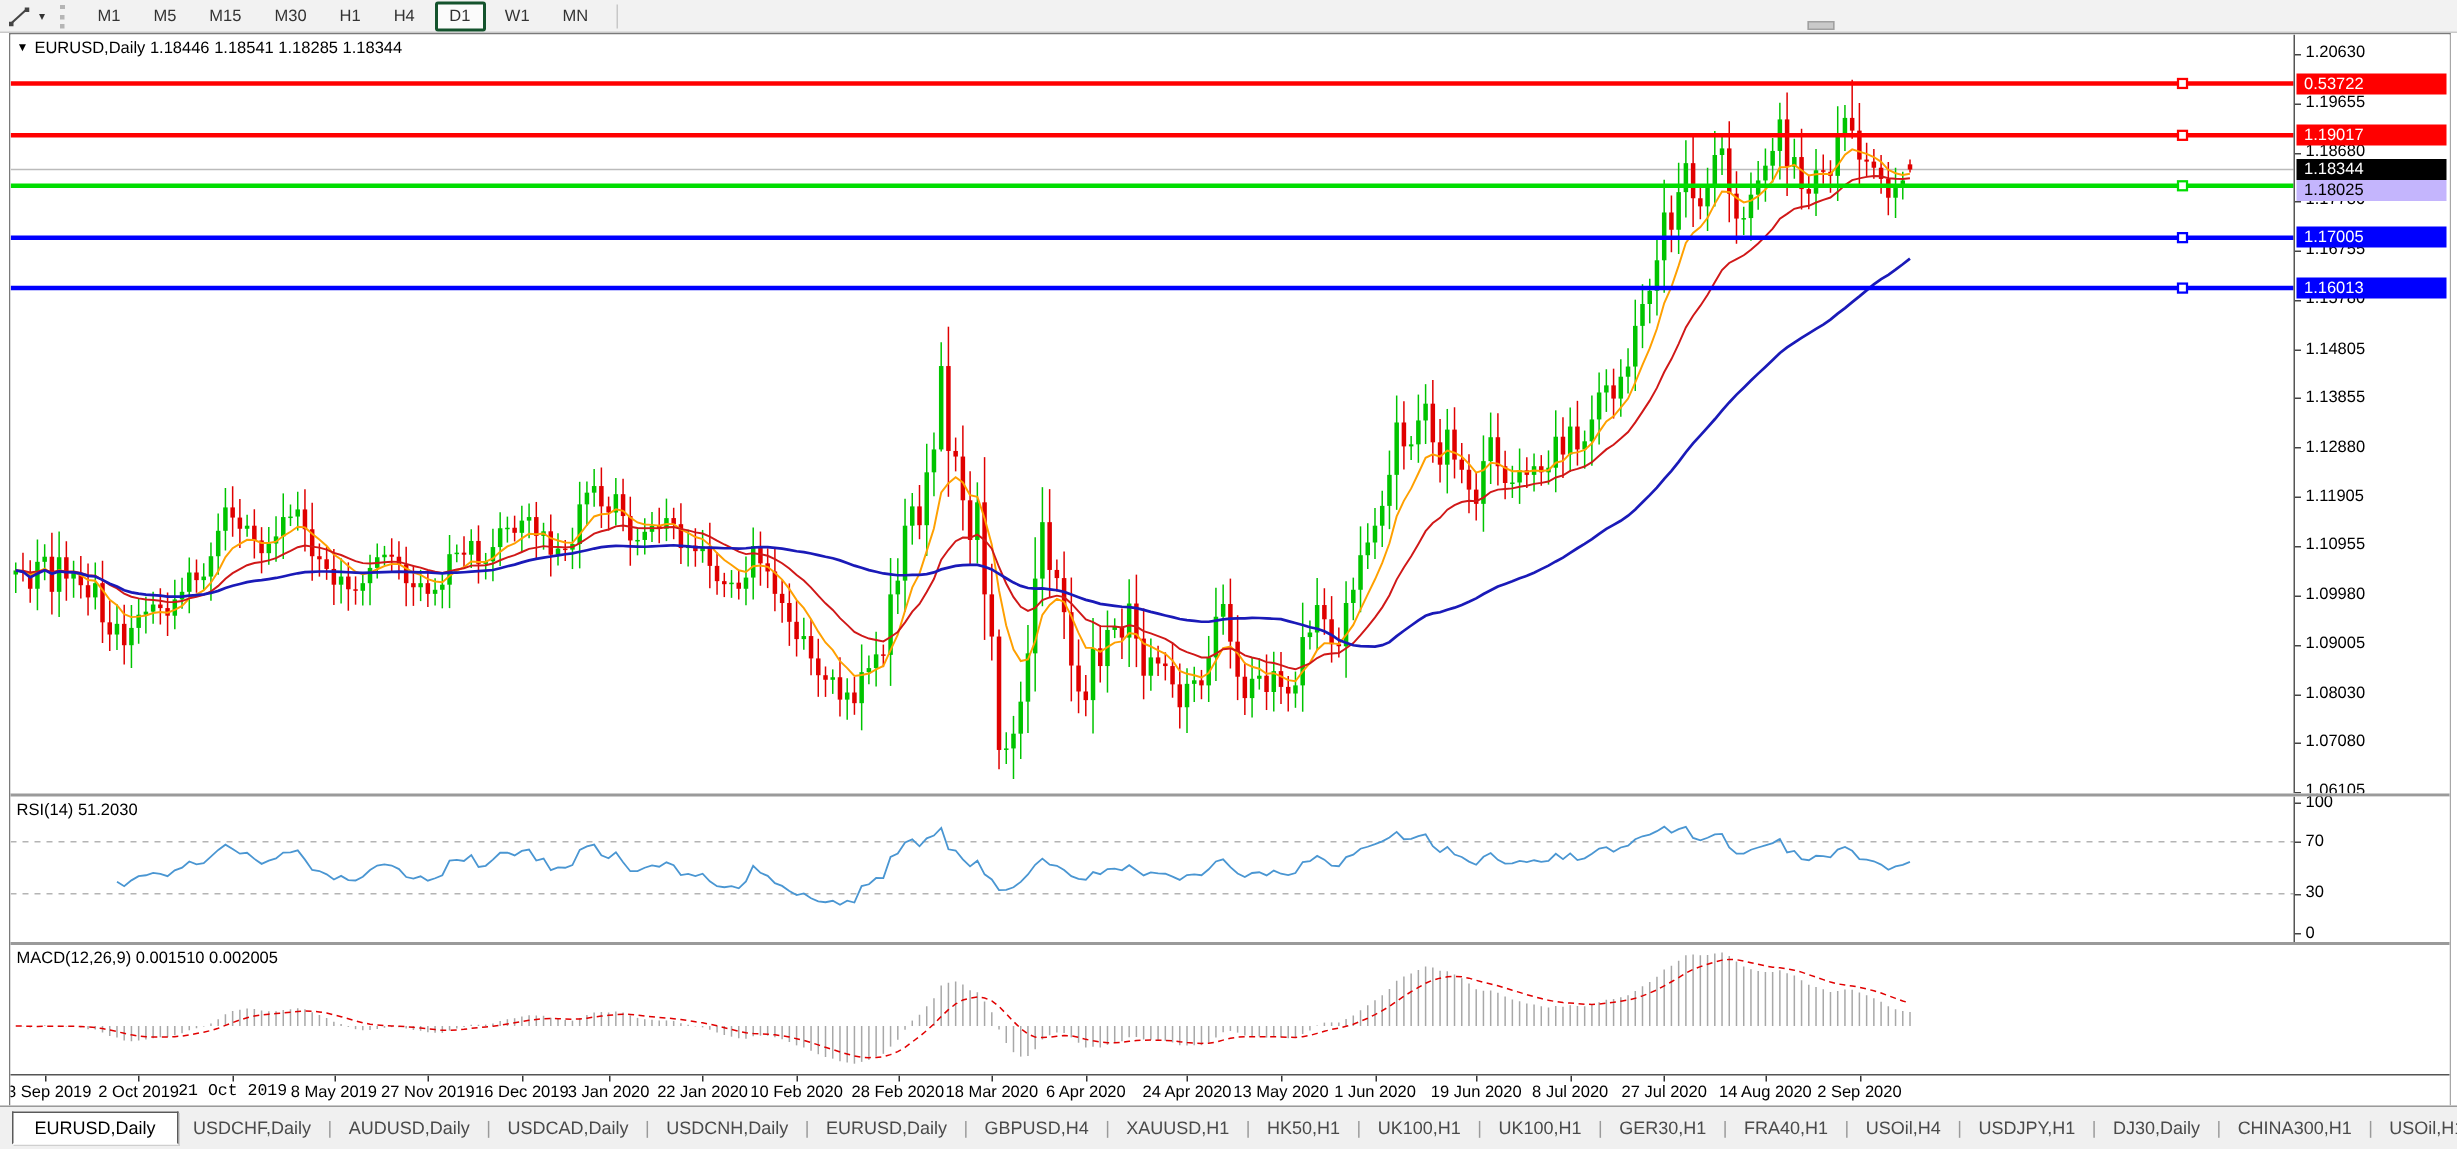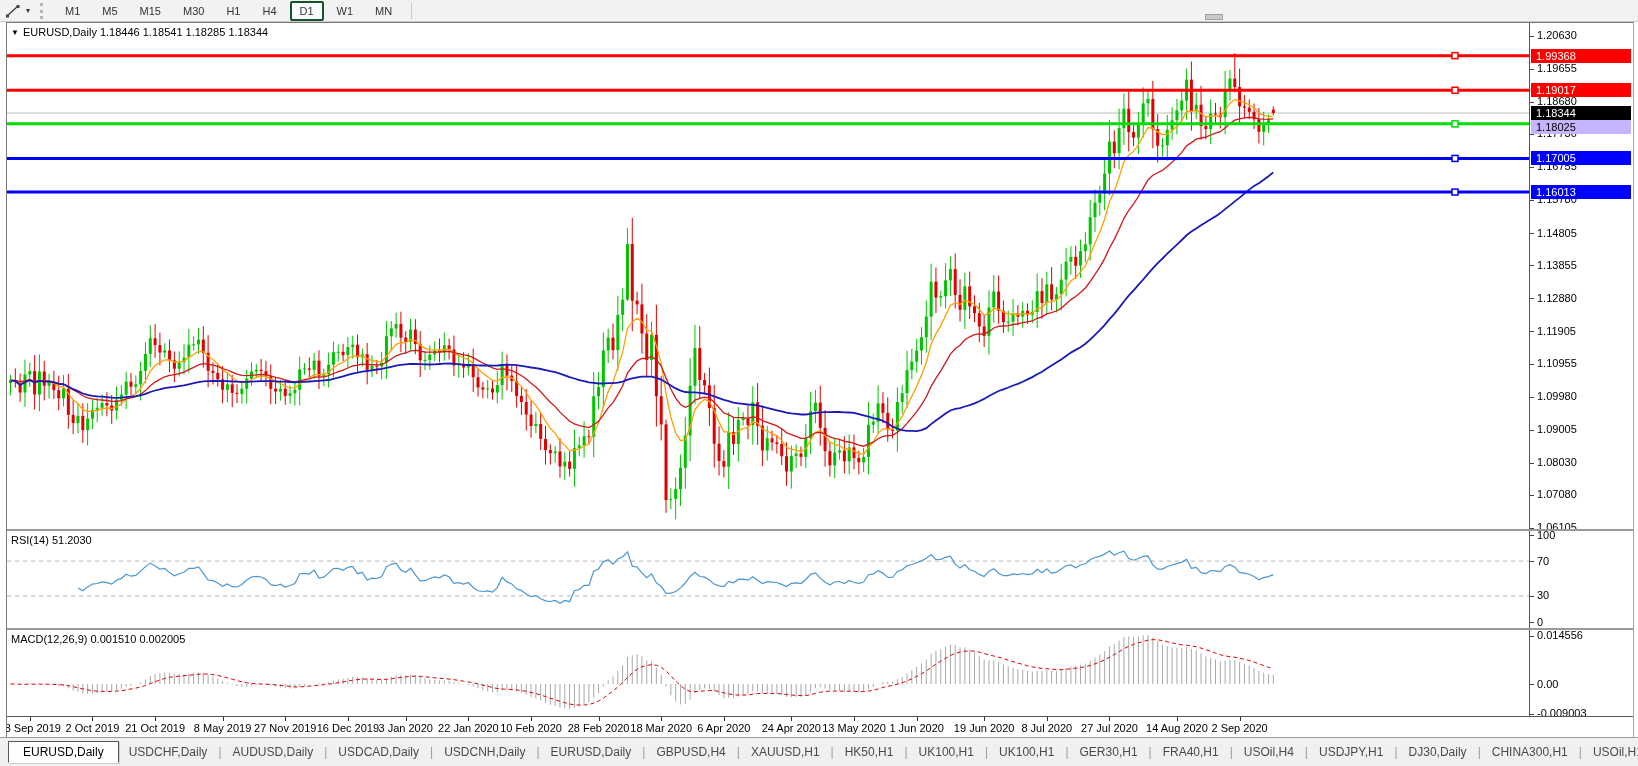--- a/index.html
+++ b/index.html
@@ -641,21 +641,21 @@
           <div class="axis-tick" style="top: 373.578px;"></div>
           <div class="axis-label" style="top: 367.078px;">1.09980</div>
           <div class="axis-tick" style="top: 406.63px;"></div>
           <div class="axis-label" style="top: 400.13px;">1.09005</div>
           <div class="axis-tick" style="top: 439.683px;"></div>
           <div class="axis-label" style="top: 433.183px;">1.08030</div>
           <div class="axis-tick" style="top: 471.888px;"></div>
           <div class="axis-label" style="top: 465.388px;">1.07080</div>
           <div class="axis-tick" style="top: 504.94px;"></div>
           <div class="axis-label" style="top: 498.44px;">1.06105</div>
-          <div class="badge" style="top: 25.6457px; background: rgb(255, 0, 0); color: rgb(255, 255, 255);">1.99368</div>
+          <div class="badge" style="top: 25.6457px; background: rgb(255, 0, 0); color: rgb(255, 255, 255);">0.53722</div>
           <div class="badge" style="top: 60.2237px; background: rgb(255, 0, 0); color: rgb(255, 255, 255);">1.19017</div>
           <div class="badge" style="top: 97.0384px; background: #c4b5fd; color: rgb(0, 0, 0);">1.18025</div>
           <div class="badge" style="top: 128.43px; background: rgb(0, 0, 255); color: rgb(255, 255, 255);">1.17005</div>
           <div class="badge" style="top: 162.059px; background: rgb(0, 0, 255); color: rgb(255, 255, 255);">1.16013</div>
           <div class="badge" style="top: 83.0384px; background: rgb(0, 0, 0); color: rgb(255, 255, 255);">1.18344</div>
         </div>
     </div>
 
     <div class="panel" id="rsi-panel">
       <div class="pane-label">RSI(14) 51.2030</div>
@@ -937,37 +937,29 @@
           <line x1="1232.6000000000001" y1="54" x2="1232.6000000000001" y2="31.736750274048248" stroke="#a8a8a8" stroke-width="1"></line>
           <line x1="1237.42" y1="54" x2="1237.42" y2="33.56888788916796" stroke="#a8a8a8" stroke-width="1"></line>
           <line x1="1242.24" y1="54" x2="1242.24" y2="35.553053964955225" stroke="#a8a8a8" stroke-width="1"></line>
           <line x1="1247.0600000000002" y1="54" x2="1247.0600000000002" y2="37.89696694211113" stroke="#a8a8a8" stroke-width="1"></line>
           <line x1="1251.88" y1="54" x2="1251.88" y2="40.8908934405426" stroke="#a8a8a8" stroke-width="1"></line>
           <line x1="1256.7" y1="54" x2="1256.7" y2="42.75415900551782" stroke="#a8a8a8" stroke-width="1"></line>
           <line x1="1261.52" y1="54" x2="1261.52" y2="44.07889232274344" stroke="#a8a8a8" stroke-width="1"></line>
           <line x1="1266.3400000000001" y1="54" x2="1266.3400000000001" y2="44.66649942515437" stroke="#a8a8a8" stroke-width="1"></line>
           <polyline points="3.5,54.0 8.3,54.0 13.1,54.2 18.0,54.3 22.8,54.1 27.6,54.2 32.4,54.2 37.2,54.2 42.1,54.2 46.9,54.4 51.7,54.7 56.5,55.0 61.3,55.7 66.2,56.7 71.0,57.7 75.8,58.9 80.6,59.9 85.4,60.7 90.3,61.2 95.1,61.4 99.9,61.4 104.7,61.4 109.5,61.1 114.4,60.7 119.2,59.9 124.0,59.0 128.8,58.1 133.6,57.0 138.5,55.5 143.3,53.6 148.1,51.7 152.9,50.0 157.7,48.5 162.6,47.3 167.4,46.6 172.2,46.1 177.0,45.7 181.8,45.3 186.7,44.8 191.5,44.3 196.3,44.0 201.1,44.1 205.9,44.6 210.8,45.4 215.6,46.6 220.4,47.8 225.2,49.2 230.0,50.6 234.9,51.8 239.7,52.8 244.5,53.4 249.3,53.8 254.1,54.0 259.0,54.1 263.8,54.5 268.6,54.9 273.4,55.4 278.2,55.9 283.1,56.4 287.9,56.9 292.7,56.9 297.5,56.6 302.3,56.2 307.2,55.6 312.0,55.1 316.8,54.7 321.6,54.2 326.4,53.5 331.3,52.7 336.1,51.9 340.9,51.1 345.7,50.2 350.5,49.6 355.4,49.1 360.2,49.0 365.0,49.1 369.8,49.3 374.6,49.5 379.5,49.3 384.3,48.8 389.1,48.0 393.9,47.4 398.7,46.9 403.6,46.4 408.4,46.1 413.2,46.3 418.0,46.7 422.8,47.3 427.7,47.8 432.5,48.3 437.3,48.7 442.1,49.1 446.9,49.7 451.8,50.4 456.6,51.2 461.4,51.9 466.2,52.8 471.0,53.9 475.9,55.1 480.7,56.3 485.5,57.5 490.3,58.5 495.1,59.0 500.0,59.3 504.8,59.5 509.6,59.9 514.4,60.5 519.2,61.3 524.1,62.5 528.9,63.6 533.7,65.0 538.5,66.6 543.3,68.2 548.2,69.7 553.0,71.3 557.8,72.7 562.6,74.0 567.4,74.8 572.3,75.1 577.1,75.0 581.9,74.5 586.7,73.1 591.5,71.1 596.4,68.2 601.2,64.6 606.0,61.0 610.8,57.0 615.6,52.7 620.5,47.6 625.3,43.1 630.1,39.3 634.9,36.7 639.7,35.4 644.6,34.7 649.4,35.3 654.2,37.2 659.0,41.0 663.8,45.9 668.7,51.0 673.5,55.7 678.3,59.3 683.1,61.4 687.9,61.7 692.8,61.4 697.6,60.8 702.4,60.4 707.2,60.6 712.0,61.5 716.9,62.9 721.7,63.9 726.5,64.7 731.3,65.1 736.1,65.1 741.0,64.9 745.8,64.2 750.6,63.6 755.4,63.5 760.2,63.4 765.1,63.5 769.9,63.6 774.7,63.8 779.5,64.5 784.3,65.0 789.2,65.4 794.0,65.6 798.8,65.5 803.6,64.8 808.4,63.4 813.3,62.2 818.1,61.4 822.9,61.2 827.7,61.1 832.5,61.1 837.4,61.2 842.2,61.2 847.0,61.3 851.8,61.5 856.6,61.6 861.5,61.1 866.3,60.3 871.1,58.9 875.9,57.5 880.7,56.3 885.6,55.4 890.4,54.2 895.2,52.8 900.0,50.9 904.8,48.8 909.7,46.4 914.5,43.8 919.3,40.9 924.1,37.5 928.9,34.2 933.8,31.1 938.6,28.3 943.4,25.5 948.2,23.4 953.0,22.1 957.9,21.2 962.7,20.9 967.5,21.2 972.3,22.1 977.1,23.5 982.0,24.9 986.8,26.0 991.6,27.2 996.4,28.6 1001.2,30.2 1006.1,31.6 1010.9,33.1 1015.7,34.4 1020.5,35.7 1025.3,36.9 1030.2,37.7 1035.0,38.4 1039.8,38.7 1044.6,39.1 1049.4,39.5 1054.3,39.6 1059.1,39.3 1063.9,38.7 1068.7,38.2 1073.5,37.5 1078.4,36.7 1083.2,35.5 1088.0,33.9 1092.8,32.0 1097.6,29.9 1102.5,27.2 1107.3,24.5 1112.1,21.7 1116.9,18.7 1121.7,16.3 1126.6,14.4 1131.4,12.8 1136.2,11.4 1141.0,10.1 1145.8,9.6 1150.7,9.8 1155.5,10.7 1160.3,11.8 1165.1,12.9 1169.9,13.9 1174.8,14.8 1179.6,15.2 1184.4,15.9 1189.2,16.8 1194.0,18.1 1198.9,19.8 1203.7,21.4 1208.5,23.1 1213.3,24.7 1218.1,25.9 1223.0,26.7 1227.8,27.3 1232.6,28.2 1237.4,29.3 1242.2,30.5 1247.1,32.0 1251.9,33.8 1256.7,35.6 1261.5,37.3 1266.3,38.8" fill="none" stroke="#e00000" stroke-width="1" stroke-dasharray="4 3"></polyline>
         </svg>
-      <div class="axis" id="macd-axis">
-          <div class="axis-tick" style="top: 5.9652px;"></div>
-          <div class="axis-label" style="top: -0.5348px;">0.014556</div>
-          <div class="axis-tick" style="top: 54px;"></div>
-          <div class="axis-label" style="top: 47.5px;">0.00</div>
-          <div class="axis-tick" style="top: 83.7099px;"></div>
-          <div class="axis-label" style="top: 77.2099px;">-0.009003</div>
-        </div>
     </div>
 
     <div id="date-strip">
         <div class="date-tick" style="left: 22.78px;"></div>
         <div class="date-label" style="left: 22.78px;">13 Sep 2019</div>
         <div class="date-tick" style="left: 85.44px;"></div>
         <div class="date-label" style="left: 85.44px;">2 Oct 2019</div>
         <div class="date-tick" style="left: 148.1px;"></div>
-        <div class="date-label" style="left: 148.1px;">21 Oct 2019</div>
+        <div class="date-label" style="left: 148.1px; font-family: Liberation Mono, monospace;">21 Oct 2019</div>
         <div class="date-tick" style="left: 215.58px;"></div>
         <div class="date-label" style="left: 215.58px;">8 May 2019</div>
         <div class="date-tick" style="left: 278.24px;"></div>
         <div class="date-label" style="left: 278.24px;">27 Nov 2019</div>
         <div class="date-tick" style="left: 340.9px;"></div>
         <div class="date-label" style="left: 340.9px;">16 Dec 2019</div>
         <div class="date-tick" style="left: 398.74px;"></div>
         <div class="date-label" style="left: 398.74px;">3 Jan 2020</div>
         <div class="date-tick" style="left: 461.4px;"></div>
         <div class="date-label" style="left: 461.4px;">22 Jan 2020</div>

